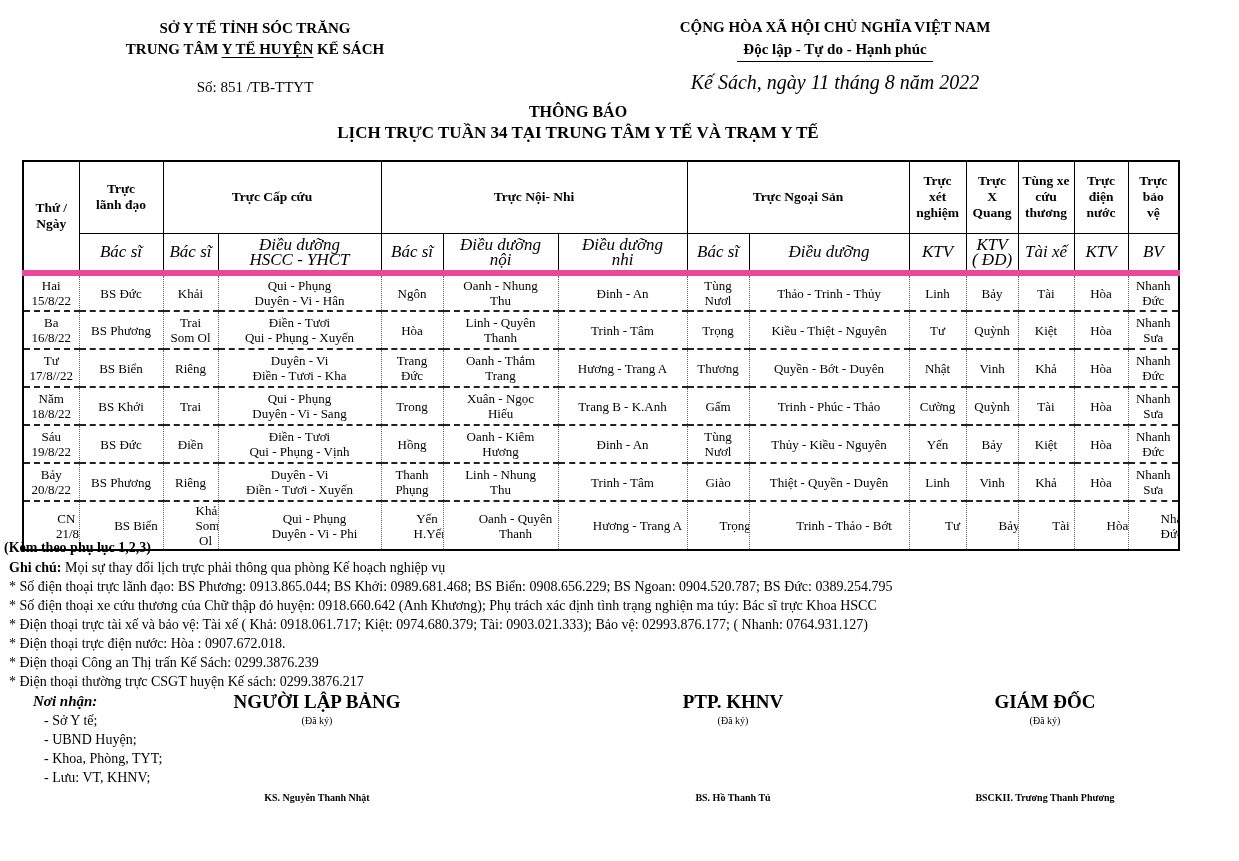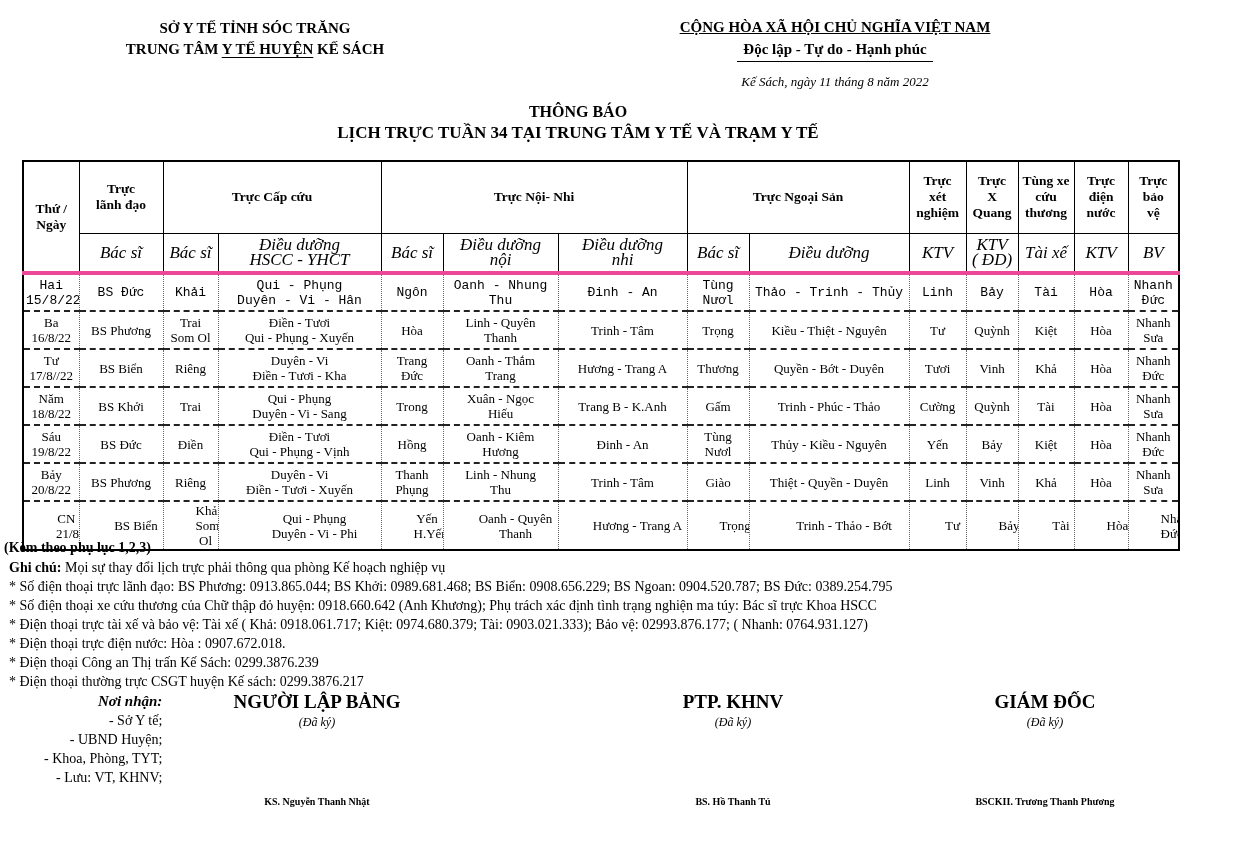--- a/index.html
+++ b/index.html
@@ -1,34 +1,34 @@
 <!DOCTYPE html>
 <html><head>
 <meta charset="utf-8">
 <style>
   html,body { margin:0; padding:0; }
   body {
     width:1239px; height:861px; position:relative; background:#fff; color:#000;
     font-family:"Liberation Serif","DejaVu Serif",serif;
     -webkit-font-smoothing:antialiased;
   }
-  .b { font-weight:bold;text-decoration:underline; }
+  .b { font-weight:bold; }
 
   
   .hdr-left { position:absolute; top:18px; left:55px; width:400px; text-align:center;
               font-size:15px; line-height:21px; }
   .hdr-left .org { font-weight:bold; }
   .hdr-left .u  { text-decoration:underline; text-underline-offset:3px; }
   .hdr-left .doc-no { font-weight:normal; margin-top:17px; font-size:15px; }
 
   .hdr-right { position:absolute; top:16px; left:630px; width:410px; text-align:center;
                font-size:15px; line-height:22px; }
   .hdr-right .motto { display:inline-block; font-weight:bold; border-bottom:1.5px solid #000;
                       padding:0 6px 1px 6px; }
-  .hdr-right .date { font-style:italic; margin-top:9px; font-size:13px; }
+  .hdr-right .date { font-style:italic; margin-top:9px; font-size:20px; }
 
   .doc-title { position:absolute; top:102px; left:0; width:1156px; text-align:center; font-weight:bold; }
   .doc-title .t1 { font-size:16px; line-height:20px; }
   .doc-title .t2 { font-size:17px; line-height:22px; }
 
   
   table.duty { position:absolute; top:160px; left:22px; width:1156px;
                border-collapse:collapse; table-layout:fixed; text-align:center;
                border:2px solid #000; }
   table.duty th, table.duty td { padding:1px 2px; vertical-align:middle; white-space:pre-line;
@@ -36,47 +36,48 @@
   thead th { border:1px solid #000; font-size:13.5px; }
   thead tr.grp { height:72px; }
   thead tr.grp th { font-weight:bold; line-height:16px; }
   thead tr.sub { height:40px; }
   thead tr.sub th { font-style:italic; font-weight:normal; font-size:17px; line-height:15px;
                     border-bottom:2px solid #000; }
   tbody tr { height:38px; }
   tbody td { font-size:13px; line-height:15px;
              border-left:1px dotted #666; border-right:1px dotted #666;
              border-top:2px dashed #222; border-bottom:2px dashed #222; }
-  tbody tr:first-child td { border-top:4px solid #ec4899;font-family:Liberation Mono, monospace; }
+  tbody tr:first-child td { border-top:6px solid #ec4899; }
   tbody tr:last-child td  { border-bottom:2px solid #000;padding-left:32px; }
 
   
   .notes { position:absolute; top:537px; left:4px; width:1232px; font-size:14px; line-height:19px; }
   .notes .appendix { font-weight:bold; font-size:14px; line-height:21px; }
   .notes .ghichu, .notes .note-line { margin-left:5px; }
   .notes .ghichu .lbl { font-weight:bold; }
 
   
-  .noi-nhan { position:absolute; top:692px; left:33px; font-size:14px; line-height:19px;text-align:right; }
+  .noi-nhan { position:absolute; top:692px; left:33px; font-size:14px; line-height:19px; }
   .noi-nhan .lbl { font-weight:bold; font-style:italic; font-size:15px; }
   .noi-nhan .rcp { margin-left:11px; }
   .sig { position:absolute; top:692px; width:360px; text-align:center; }
   .sig .t { font-weight:bold; font-size:19px; line-height:19px; }
-  .sig .s { font-style:italic; font-size:12px; margin-top:4px; }
+  .sig .s { font-size:10px; margin-top:4px; }
   .sig .n { font-weight:bold; font-size:10px; margin-top:66px; }
   .sig1 { left:137px; }
   .sig2 { left:553px; }
   .sig3 { left:865px; }
 </style>
 </head>
 <body>
 
 <div class="hdr-left">
   <div class="org">SỞ Y TẾ TỈNH SÓC TRĂNG</div>
   <div class="org"><span>TRUNG TÂM </span><span class="u">Y TẾ HUYỆN</span><span> KẾ SÁCH</span></div>
+  <div class="doc-no">Số:  851  /TB-TTYT</div>
 </div>
 
 <div class="hdr-right">
   <div class="b">CỘNG HÒA XÃ HỘI CHỦ NGHĨA VIỆT NAM</div>
   <div><span class="motto">Độc lập - Tự do - Hạnh phúc</span></div>
   <div class="date">Kế Sách, ngày 11 tháng 8 năm 2022</div>
 </div>
 
 <div class="doc-title">
   <div class="t1">THÔNG BÁO</div>
@@ -195,21 +196,21 @@
         <td>Riêng</td>
         <td>Duyên - Vi
 Điền - Tươi - Kha</td>
         <td>Trang
 Đức</td>
         <td>Oanh - Thắm
 Trang</td>
         <td>Hương - Trang A</td>
         <td>Thương</td>
         <td>Quyền - Bớt - Duyên</td>
-        <td>Tươi</td>
+        <td>Nhật</td>
         <td>Vinh</td>
         <td>Khả</td>
         <td>Hòa</td>
         <td>Nhanh
 Đức</td>
       </tr>
       <tr>
         <td>Năm
 18/8/22</td>
         <td>BS Khởi</td>

